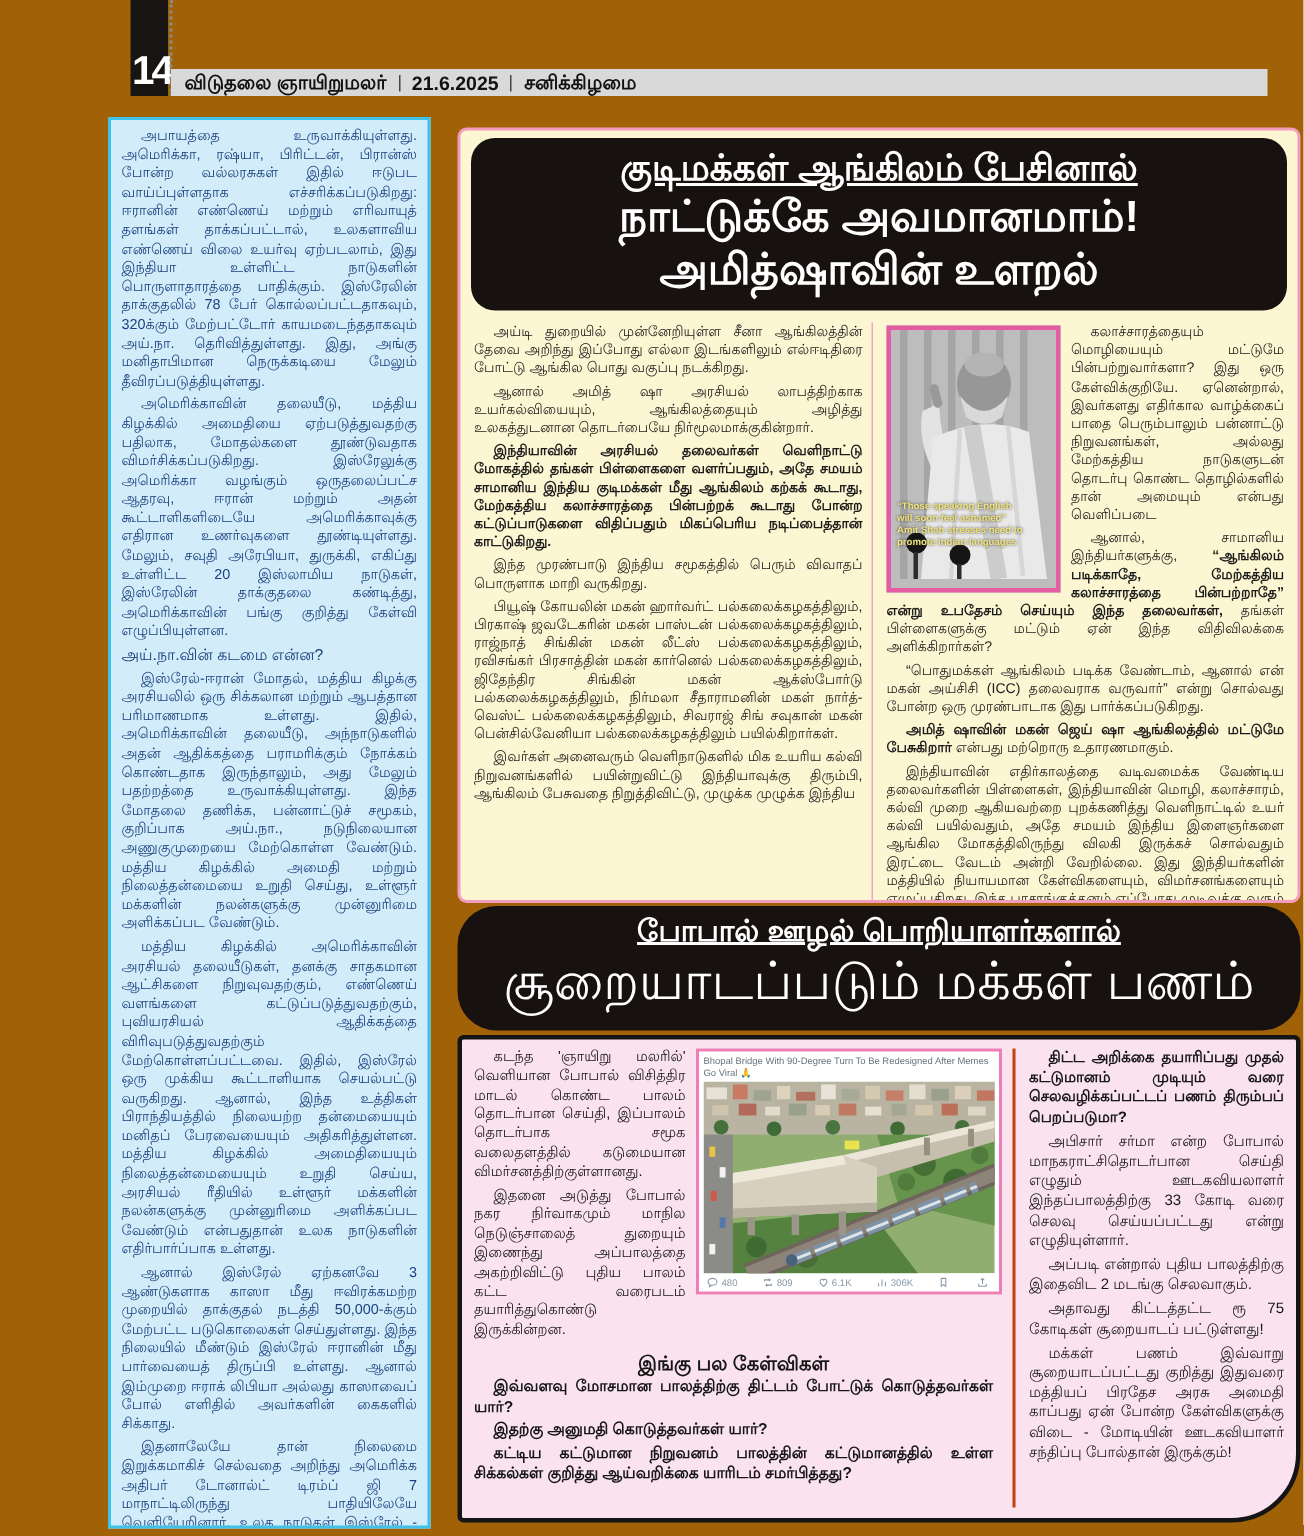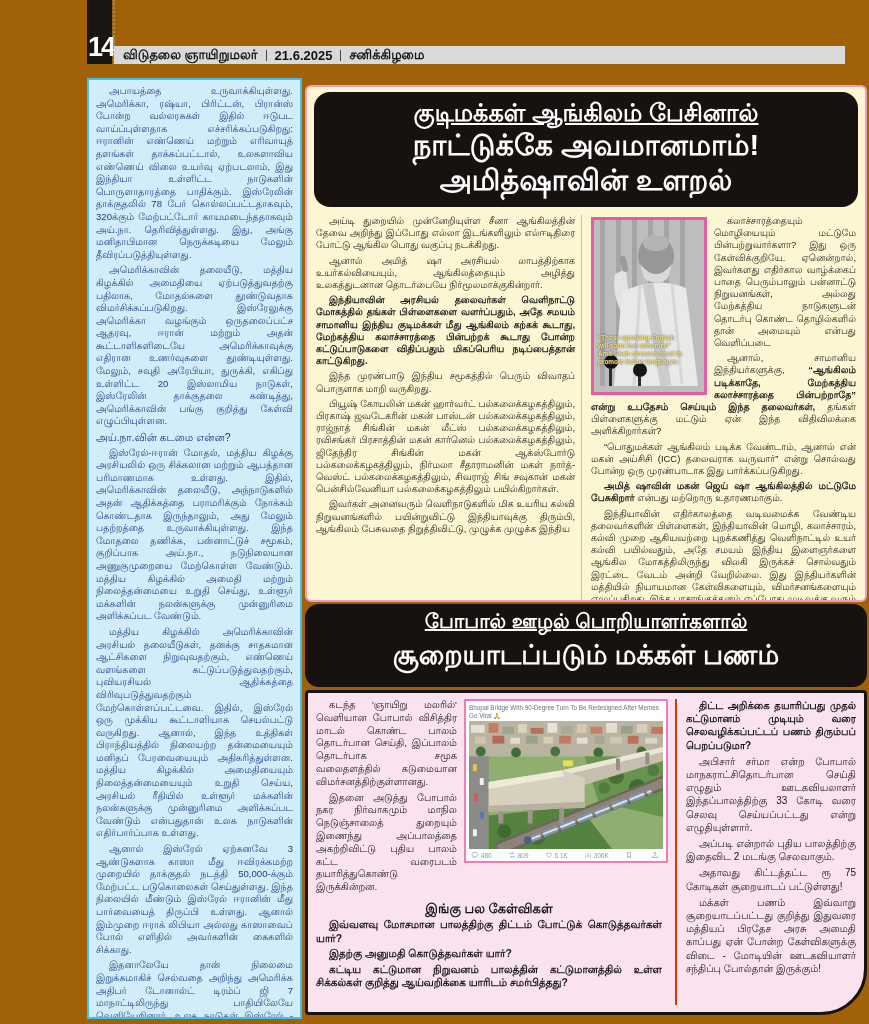--- a/index.html
+++ b/index.html
@@ -9,21 +9,21 @@
   .black-tab{position:absolute;left:87px;top:0;width:25px;height:64px;background:#191512;}
   .black-tab:after{content:"";position:absolute;right:-3px;top:0;height:64px;border-left:2px dotted #8a8a8a;}
   .page-num{position:absolute;left:1px;bottom:1px;color:#fff;font-weight:bold;font-size:27px;letter-spacing:-2px;}
   .gray-bar{position:absolute;left:114px;top:46px;width:731px;height:18px;background:#d9d9d9;
             display:flex;align-items:center;padding-left:9px;box-sizing:border-box;
             font-size:13px;color:#121212;}
   .gray-bar .mast{font-weight:bold;}
   .gray-bar .sep{width:1px;height:11px;background:#444;margin:0 8px;}
   .gray-bar .dt{font-weight:600;}
   
-  .left-col{position:absolute;left:87px;top:78px;width:215px;height:941px;background:#d2edf9;
+  .left-col{position:absolute;left:72px;top:78px;width:215px;height:941px;background:#d2edf9;
             border:2px solid #3fc1ea;box-sizing:border-box;padding:5px 7px;overflow:hidden;
             color:#1b4080;font-size:9.6px;line-height:12.6px;}
   .left-col .para{margin:0 0 3px;text-indent:13px;text-align:justify;}
   .left-col .subhead{font-weight:normal;text-align:left;text-indent:0;font-size:10.5px;margin:2px 0 3px;color:#153a78;}
   
   .article1{position:absolute;left:305px;top:85px;width:562px;height:517px;background:#fdf6d2;
             border:2px solid #f39cbe;border-radius:6px;box-sizing:border-box;overflow:hidden;}
   .headline-box{background:#17120f;border-radius:16px;margin:5px 7px 4px;text-align:center;padding:6px 4px 9px;}
   .kicker{color:#fff;font-weight:bold;font-size:24px;text-decoration:underline;line-height:30px;}
   .mainline{color:#fff;font-weight:bold;font-size:29px;line-height:35px;letter-spacing:0;}
@@ -33,23 +33,23 @@
   .a1-colR{flex:1;padding-left:9px;overflow:hidden;}
   .para{margin:0 0 3px;text-indent:13px;text-align:justify;}
   .bold,.b{font-weight:bold;}
   .shah-photo{float:left;width:110px;height:172px;border:3px solid #e45da0;margin:2px 7px 2px 0;
               position:relative;overflow:hidden;background:#bdbdbd;}
   .shah-photo svg{display:block;}
   .photo-caption{position:absolute;left:4px;bottom:26px;color:#efe27a;font-size:6.4px;line-height:8px;
                  font-weight:bold;text-shadow:0 0 2px #333;}
   
   .headline2{position:absolute;left:305px;top:604px;width:562px;height:83px;background:#17120f;
-             border-radius:14px;box-sizing:border-box;text-align:center;padding-top:5px;}
+             border-radius:26px;box-sizing:border-box;text-align:center;padding-top:5px;}
   .kicker2{color:#fff;font-weight:bold;font-size:20px;text-decoration:underline;line-height:25px;}
-  .mainline2{color:#fff;font-weight:bold;font-size:27px;line-height:42px;}
+  .mainline2{color:#fff;font-weight:normal;font-size:35px;line-height:42px;}
   .article2{position:absolute;left:305px;top:690px;width:562px;height:325px;background:#fae3ef;
             border:3px solid #151515;border-radius:4px 4px 46px 4px;box-sizing:border-box;
             padding:6px 8px 7px;display:flex;overflow:hidden;color:#161616;}
   .a2-left{width:352px;display:flex;flex-direction:column;}
   .a2-row{display:flex;gap:7px;}
   .a2-colL{width:141px;font-size:9.8px;line-height:12.8px;overflow:hidden;}
   .tweet{width:204px;background:#fff;border:2px solid #ee7eb5;box-sizing:border-box;
          padding:3px 3px 1px;align-self:flex-start;}
   .tweet-head{font-size:6.3px;color:#66757f;line-height:7.6px;margin-bottom:2px;}
   .tweet-img{width:100%;height:128px;overflow:hidden;}

